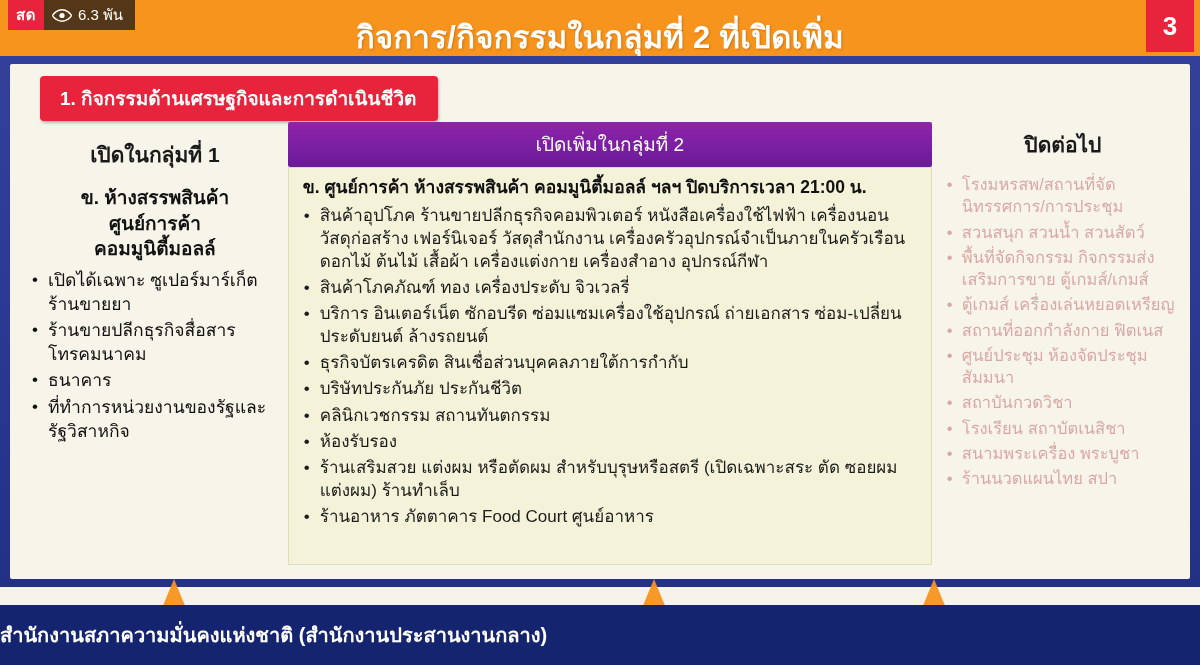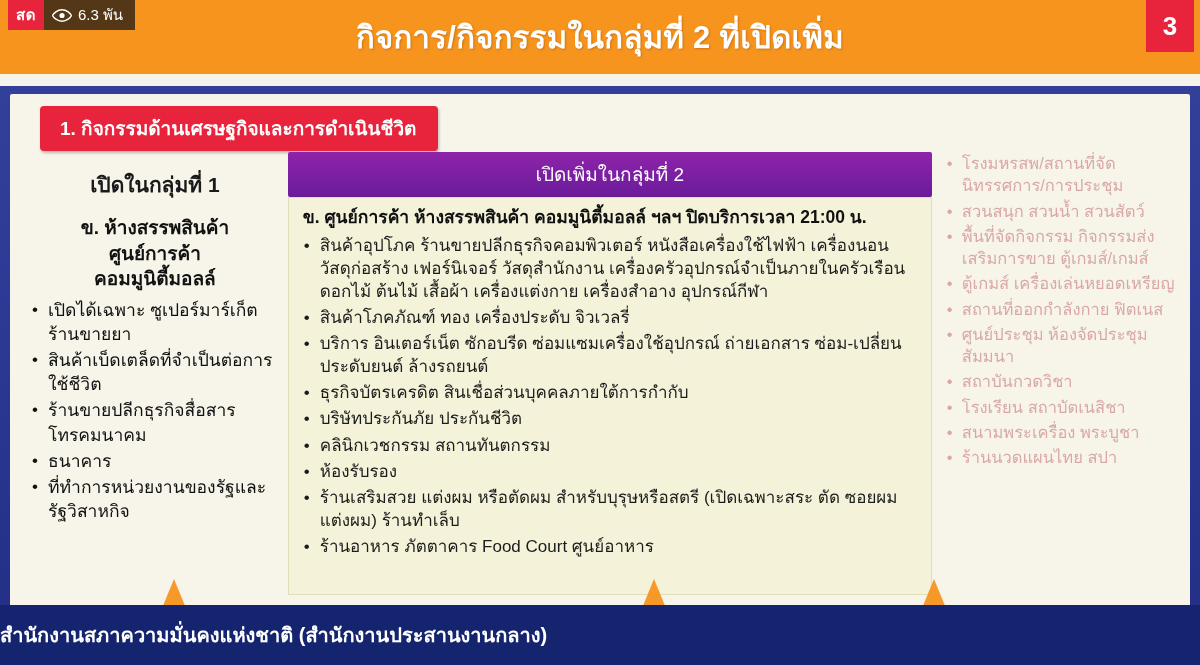--- a/index.html
+++ b/index.html
@@ -86,21 +86,21 @@
     color: #ffffff;
     font-size: 31px;
     font-weight: bold;
     text-shadow: 1px 1px 2px rgba(120,60,0,0.35);
     letter-spacing: 0.3px;
   }
 
   
   .slide-body {
     position: absolute;
-    top: 86px;
+    top: 56px;
     left: 0;
     width: 1200px;
     height: 531px;
     background: #2b3a8f;
     background: linear-gradient(180deg, #33409a 0%, #2b3691 60%, #242f86 100%);
   }
   .inner-panel {
     position: absolute;
     top: 8px;
     left: 10px;
@@ -327,21 +327,20 @@
 
         <div class="col-left">
           <div class="col-head-plain">เปิดในกลุ่มที่ 1</div>
           <div class="left-title">
             <div>ข. ห้างสรรพสินค้า</div>
             <div>ศูนย์การค้า</div>
             <div>คอมมูนิตี้มอลล์</div>
           </div>
           <ul class="plain">
             <li>เปิดได้เฉพาะ ซูเปอร์มาร์เก็ต ร้านขายยา</li>
-            <li>สินค้าเบ็ดเตล็ดที่จำเป็นต่อการใช้ชีวิต</li>
             <li>ร้านขายปลีกธุรกิจสื่อสารโทรคมนาคม</li>
             <li>ธนาคาร</li>
             <li>ที่ทำการหน่วยงานของรัฐและรัฐวิสาหกิจ</li>
           </ul>
         </div>
 
         <div class="col-mid">
           <div class="col-head-purple">เปิดเพิ่มในกลุ่มที่ 2</div>
           <div class="mid-box">
             <div class="mid-lead">ข. ศูนย์การค้า ห้างสรรพสินค้า คอมมูนิตี้มอลล์ ฯลฯ ปิดบริการเวลา 21:00 น.</div>
@@ -353,20 +352,21 @@
               <li>บริษัทประกันภัย ประกันชีวิต</li>
               <li>คลินิกเวชกรรม สถานทันตกรรม</li>
               <li>ห้องรับรอง</li>
               <li>ร้านเสริมสวย แต่งผม หรือตัดผม สำหรับบุรุษหรือสตรี (เปิดเฉพาะสระ ตัด ซอยผม แต่งผม) ร้านทำเล็บ</li>
               <li>ร้านอาหาร ภัตตาคาร Food Court ศูนย์อาหาร</li>
             </ul>
           </div>
         </div>
 
         <div class="col-right">
+          <div class="right-head">ปิดต่อไป</div>
           <ul class="faded">
             <li>โรงมหรสพ/สถานที่จัดนิทรรศการ/การประชุม</li>
             <li>สวนสนุก สวนน้ำ สวนสัตว์</li>
             <li>พื้นที่จัดกิจกรรม กิจกรรมส่งเสริมการขาย ตู้เกมส์/เกมส์</li>
             <li>ตู้เกมส์ เครื่องเล่นหยอดเหรียญ</li>
             <li>สถานที่ออกกำลังกาย ฟิตเนส</li>
             <li>ศูนย์ประชุม ห้องจัดประชุม สัมมนา</li>
             <li>สถาบันกวดวิชา</li>
             <li>โรงเรียน สถาบัตเนสิชา</li>
             <li>สนามพระเครื่อง พระบูชา</li>

